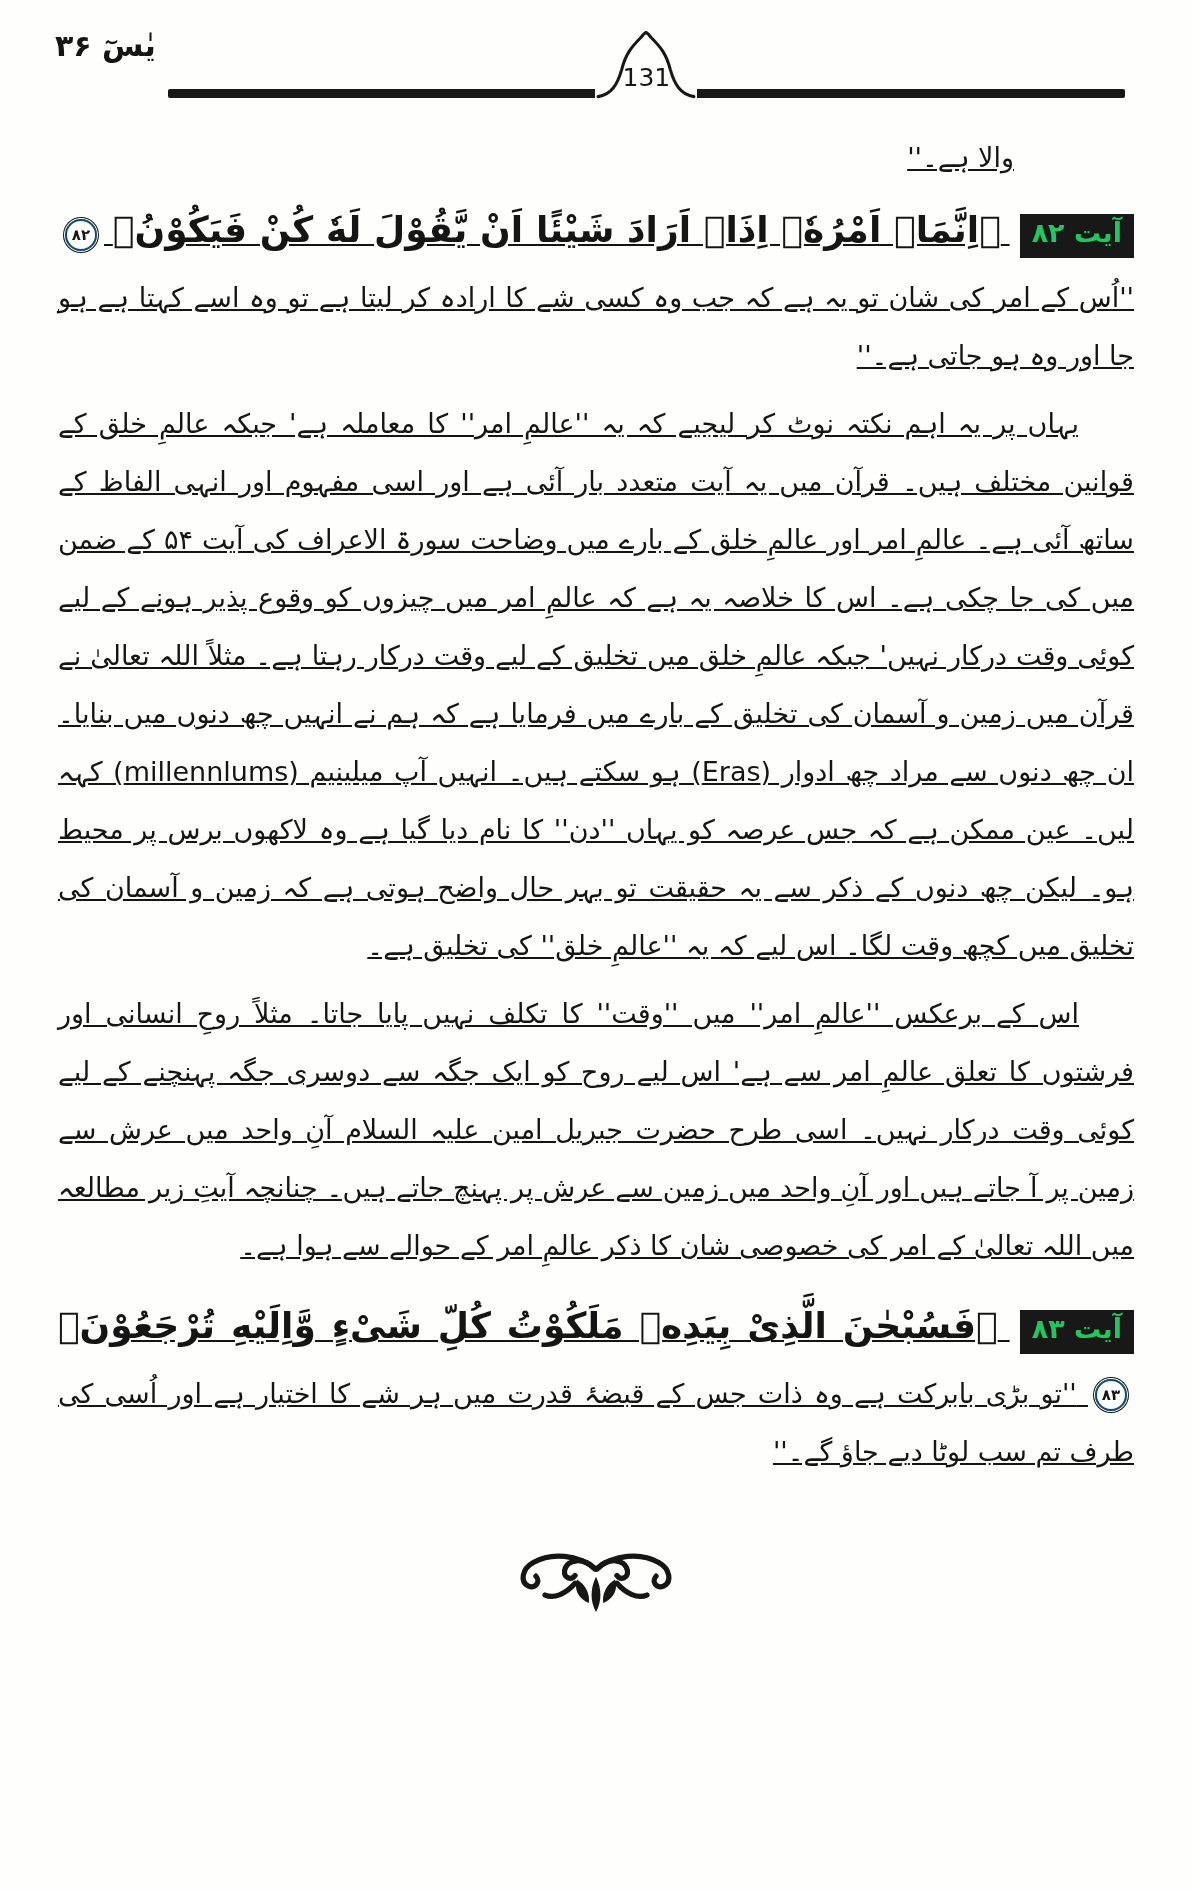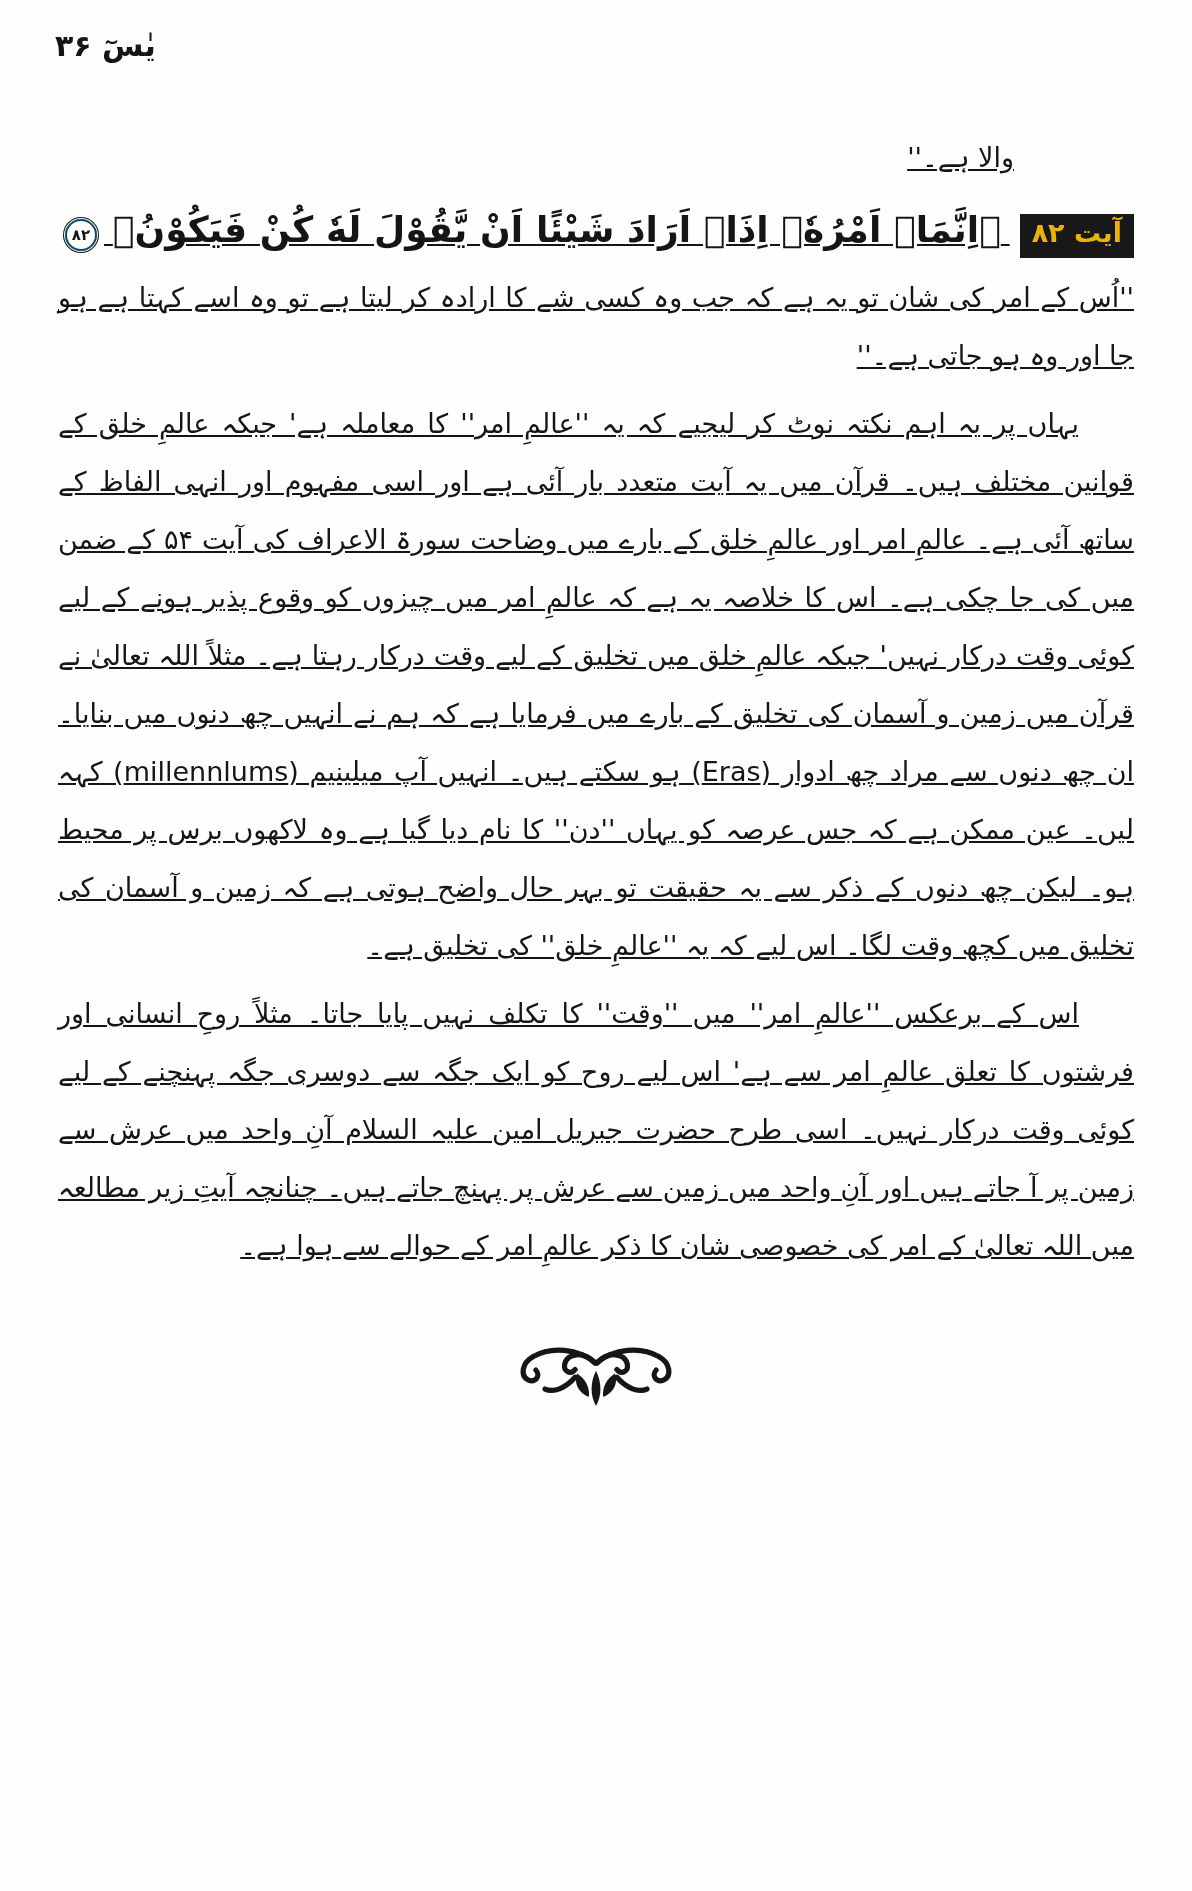--- a/index.html
+++ b/index.html
@@ -17,56 +17,71 @@
   .dome { position:absolute; left:50%; transform:translateX(-50%); bottom:13px; width:102px; height:68px; background:#fefefd; }
   .dome svg { position:absolute; left:0; top:0; width:100%; height:100%; }
   .pagenum { position:absolute; bottom:7px; left:0; right:0; text-align:center; font-size:25px; color:#181818; }
   .book-title { order:3; font-size:41px; font-weight:bold; padding-bottom:8px; letter-spacing:-1px; white-space:nowrap; }
   
   .body { padding:0 58px; direction:rtl;text-decoration:underline; }
   .tail { font-size:27px; line-height:1.6; margin:24px 120px 0 0; }
   .verse-block { font-size:27px; line-height:2.15; text-align:justify; margin-top:12px; }
   .arabic { font-weight:bold; font-size:36px; }
   .badge {
-    background:#181818; color:#eab308; font-weight:bold;
+    background:#181818; color:#22c55e; font-weight:bold;
     padding:1px 12px 6px 12px; margin-left:10px; display:inline-block; line-height:1.35;
   }
   .medallion {
     display:inline-flex; align-items:center; justify-content:center;
     width:32px; height:32px; border:2px solid #0c4a6e; border-radius:50%;
     box-shadow:0 0 0 1px #fefefd, 0 0 0 2px #151515;
     font-size:15px; font-weight:bold; vertical-align:middle; margin:0 7px;
   }
   .para { font-size:27px; line-height:2.15; text-align:justify; text-indent:55px; margin-top:10px; }
   .ornament { display:flex; justify-content:center; margin-top:46px; direction:ltr; }
 </style>
 </head>
 <body>
 
 <div class="page">
 
   <header class="header">
     <div class="surah">یٰسٓ ۳۶</div>
+    <div class="rule-wrap">
+      <div class="rule"></div>
+      <div class="dome">
+        <svg viewBox="0 0 100 66">
+          <path d="M3,64 C16,62 22,52 26,38 C30,22 36,15 45,6 Q48,2 50,1 Q52,2 55,6 C64,15 70,22 74,38 C78,52 84,62 97,64" fill="#fefefd" stroke="#181818" stroke-width="3" stroke-linecap="round"></path>
+        </svg>
+        <span class="pagenum">131</span>
+      </div>
+    </div>
   </header>
 
   <main class="body">
 
     <p class="tail">والا ہے۔''</p>
 
     <p class="verse-block">
       <span class="badge">آیت ۸۲</span>
       <span class="arabic">﴿اِنَّمَاۤ اَمْرُهٗۤ اِذَاۤ اَرَادَ شَیْئًا اَنْ یَّقُوْلَ لَهٗ کُنْ فَیَکُوْنُ﴾</span>
       <span class="medallion">۸۲</span>
       <span>''اُس کے امر کی شان تو یہ ہے کہ جب وہ کسی شے کا ارادہ کر لیتا ہے تو وہ اسے کہتا ہے ہو جا اور وہ ہو جاتی ہے۔''</span>
     </p>
 
     <p class="para">یہاں پر یہ اہم نکتہ نوٹ کر لیجیے کہ یہ ''عالمِ امر'' کا معاملہ ہے' جبکہ عالمِ خلق کے قوانین مختلف ہیں۔ قرآن میں یہ آیت متعدد بار آئی ہے اور اسی مفہوم اور انہی الفاظ کے ساتھ آئی ہے۔ عالمِ امر اور عالمِ خلق کے بارے میں وضاحت سورۃ الاعراف کی آیت ۵۴ کے ضمن میں کی جا چکی ہے۔ اس کا خلاصہ یہ ہے کہ عالمِ امر میں چیزوں کو وقوع پذیر ہونے کے لیے کوئی وقت درکار نہیں' جبکہ عالمِ خلق میں تخلیق کے لیے وقت درکار رہتا ہے۔ مثلاً اللہ تعالیٰ نے قرآن میں زمین و آسمان کی تخلیق کے بارے میں فرمایا ہے کہ ہم نے انہیں چھ دنوں میں بنایا۔ ان چھ دنوں سے مراد چھ ادوار (Eras) ہو سکتے ہیں۔ انہیں آپ میلینیم (millennlums) کہہ لیں۔ عین ممکن ہے کہ جس عرصہ کو یہاں ''دن'' کا نام دیا گیا ہے وہ لاکھوں برس پر محیط ہو۔ لیکن چھ دنوں کے ذکر سے یہ حقیقت تو بہر حال واضح ہوتی ہے کہ زمین و آسمان کی تخلیق میں کچھ وقت لگا۔ اس لیے کہ یہ ''عالمِ خلق'' کی تخلیق ہے۔</p>
 
     <p class="para">اس کے برعکس ''عالمِ امر'' میں ''وقت'' کا تکلف نہیں پایا جاتا۔ مثلاً روحِ انسانی اور فرشتوں کا تعلق عالمِ امر سے ہے' اس لیے روح کو ایک جگہ سے دوسری جگہ پہنچنے کے لیے کوئی وقت درکار نہیں۔ اسی طرح حضرت جبریل امین علیہ السلام آنِ واحد میں عرش سے زمین پر آ جاتے ہیں اور آنِ واحد میں زمین سے عرش پر پہنچ جاتے ہیں۔ چنانچہ آیتِ زیر مطالعہ میں اللہ تعالیٰ کے امر کی خصوصی شان کا ذکر عالمِ امر کے حوالے سے ہوا ہے۔</p>
 
+    <p class="verse-block">
+      <span class="badge">آیت ۸۳</span>
+      <span class="arabic">﴿فَسُبْحٰنَ الَّذِیْ بِیَدِهٖ مَلَکُوْتُ کُلِّ شَیْءٍ وَّاِلَیْهِ تُرْجَعُوْنَ﴾</span>
+      <span class="medallion">۸۳</span>
+      <span>''تو بڑی بابرکت ہے وہ ذات جس کے قبضۂ قدرت میں ہر شے کا اختیار ہے اور اُسی کی طرف تم سب لوٹا دیے جاؤ گے۔''</span>
+    </p>
 
     <div class="ornament">
       <svg width="196" height="110" viewBox="0 0 300 120">
         <g fill="none" stroke="#161616" stroke-width="8" stroke-linecap="round">
           <path d="M150,40 C122,18 82,14 54,30 C36,40 34,60 46,66 C57,71 66,60 58,51"></path>
           <path d="M150,40 C178,18 218,14 246,30 C264,40 266,60 254,66 C243,71 234,60 242,51"></path>
           <path d="M148,40 C132,22 106,24 102,42 C100,54 112,58 118,50"></path>
           <path d="M152,40 C168,22 194,24 198,42 C200,54 188,58 182,50"></path>
           <path d="M118,62 C104,78 86,86 72,80"></path>
           <path d="M182,62 C196,78 214,86 228,80"></path>

